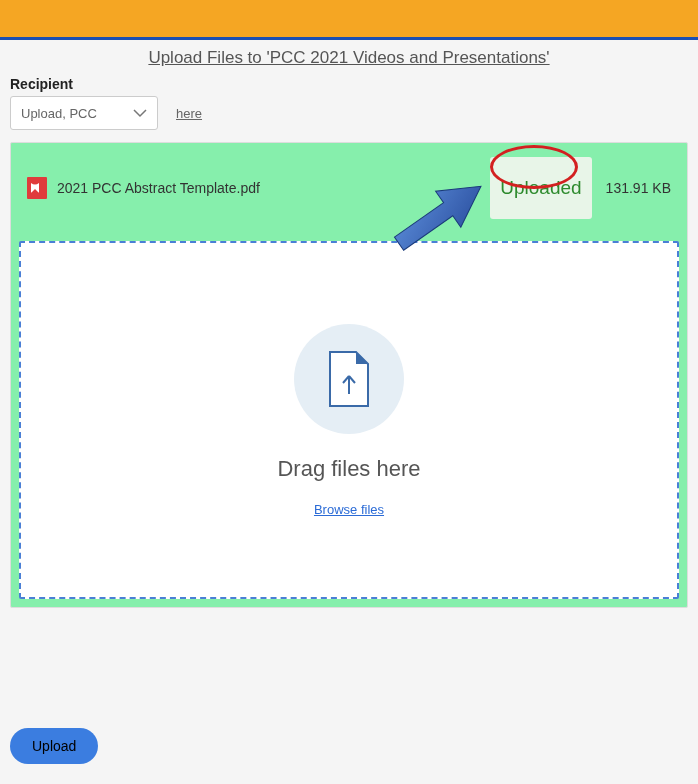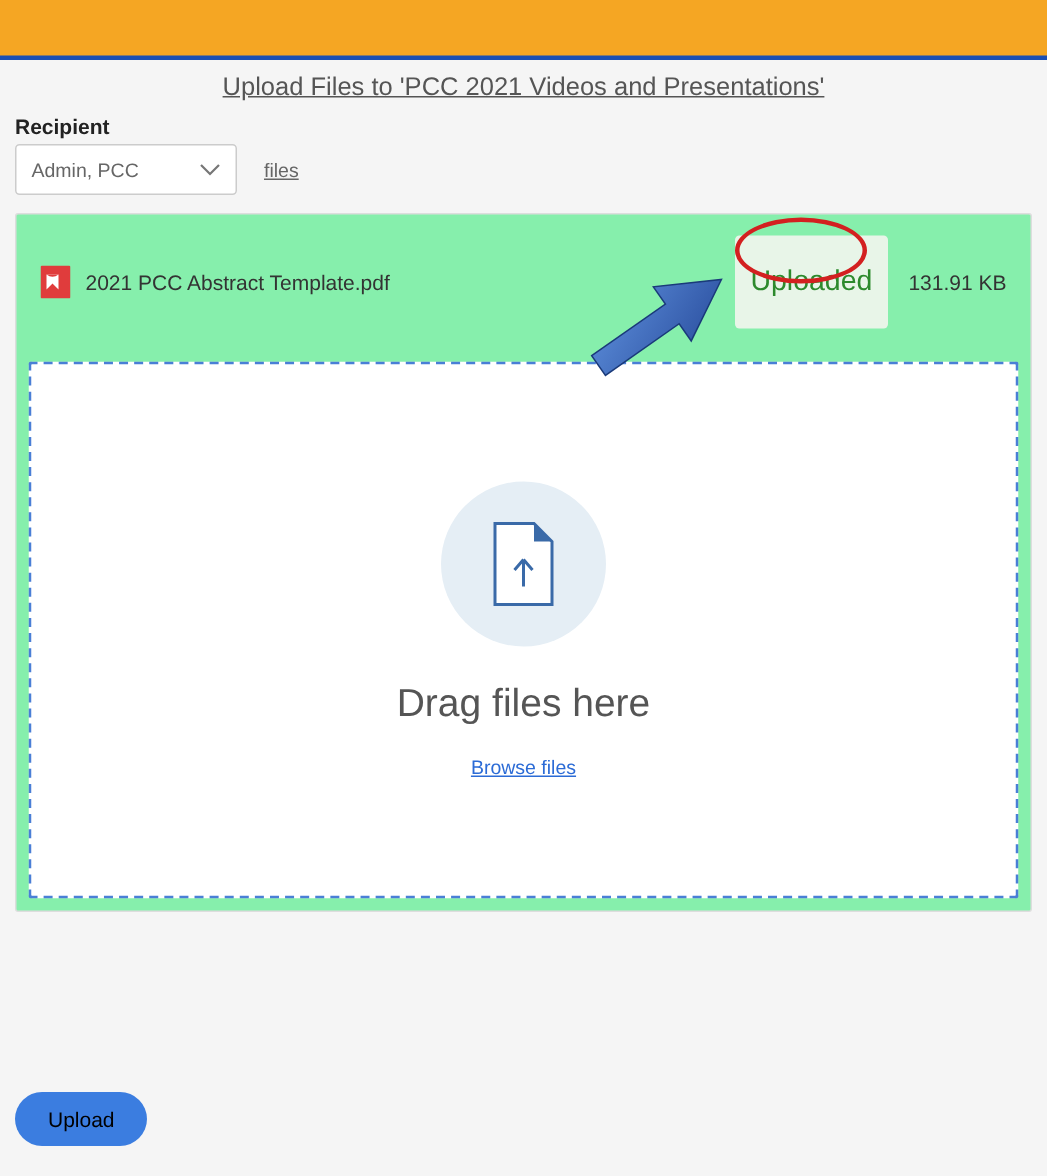--- a/index.html
+++ b/index.html
@@ -129,21 +129,21 @@
       height: 110px;
       background: #e5eef5;
       border-radius: 50%;
       display: flex;
       align-items: center;
       justify-content: center;
       margin-bottom: 22px;
     }
     .doc-svg { width: 46px; height: 58px; }
     .drag-text {
-      font-size: 26px;
+      font-size: 22px;
       color: #555;
       font-weight: 400;
       margin-bottom: 20px;
     }
     .browse-link {
       font-size: 13px;
       color: #2b6bd6;
       text-decoration: underline;
       cursor: pointer;
     }
@@ -164,26 +164,26 @@
 <body>
 
 <div class="top-bar"></div>
 
 <div class="content">
   <div class="page-title">Upload Files to 'PCC 2021 Videos and Presentations'</div>
 
   <div class="recipient-label">Recipient</div>
   <div class="recipient-row">
     <div class="recipient-select">
-      <span>Admin, PCC</span>
+      <span>Upload, PCC</span>
       <svg class="chevron" width="14" height="10" viewBox="0 0 14 10">
         <path d="M1 2 L7 8 L13 2" stroke="#777" stroke-width="1.5" fill="none"></path>
       </svg>
     </div>
-    <a class="clear-link">files</a>
+    <a class="clear-link">here</a>
   </div>
 
   <div class="file-card">
     <div class="file-row">
       <svg class="pdf-icon" viewBox="0 0 20 22">
         <rect x="0" y="0" width="20" height="22" fill="#e03c3c" rx="1"></rect>
         <path d="M4 6 L4 16 L8 12 L12 16 L12 6 Z" fill="#fff"></path>
         <path d="M4 6 Q8 9 12 6" fill="#e03c3c"></path>
         <path d="M4 16 Q8 13 12 16" fill="#e03c3c"></path>
       </svg>

